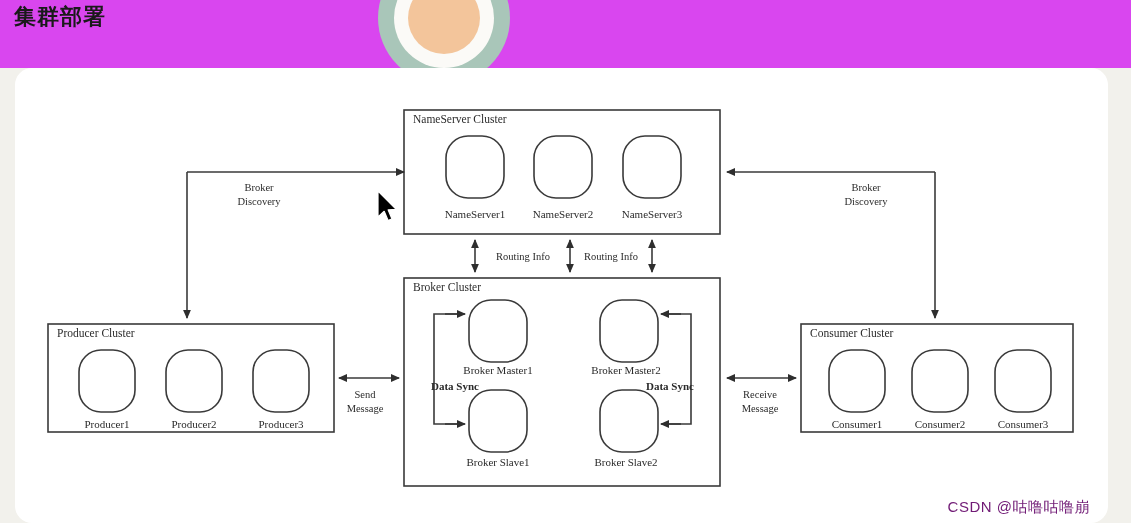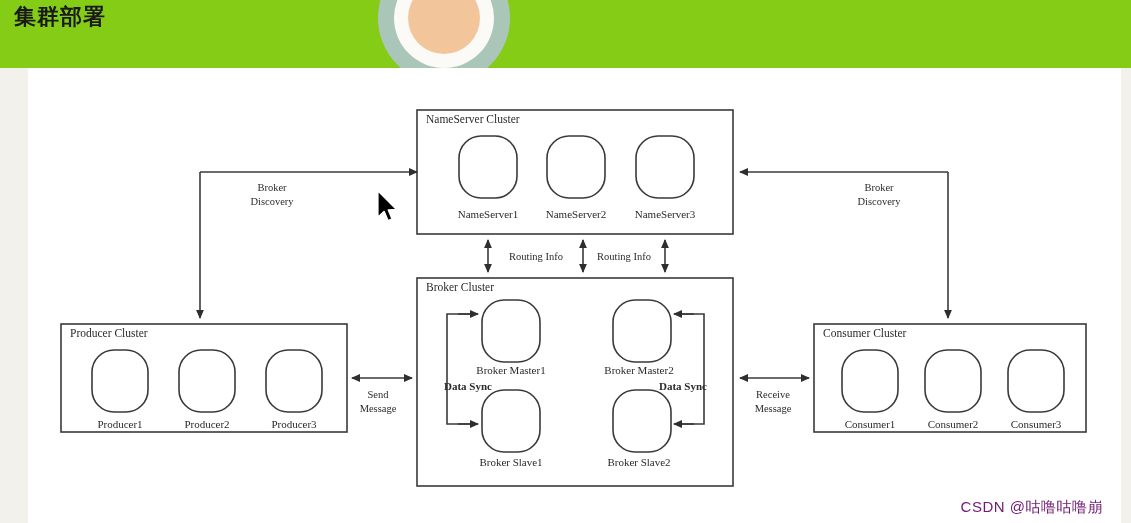--- a/index.html
+++ b/index.html
@@ -14,21 +14,21 @@
     overflow: hidden;
     font-family: "Liberation Serif", serif;
   }
 
   
   #header-bar {
     position: absolute;
     left: 0; top: 0;
     width: 1131px;
     height: 68px;
-    background: #84cc16;
+    background: #d946ef;
     overflow: hidden;
   }
   #page-title {
     position: absolute;
     left: 14px;
     top: 2px;
     font-family: "Liberation Sans", sans-serif;
     font-weight: bold;
     font-size: 22px;
     color: #1a1a1a;
@@ -58,25 +58,26 @@
   }
   .ring-inner {
     left: 30px; top: 30px;
     width: 72px; height: 72px;
     background: #f3c59b;
   }
 
   
   #canvas-panel {
     position: absolute;
-    left: 28px;
+    left: 15px;
     top: 68px;
     width: 1093px;
     height: 455px;
     background: #ffffff;
+    border-radius: 17px;
   }
   #diagram-svg {
     position: absolute;
     left: 0; top: 0;
   }
 
   
   #watermark {
     position: absolute;
     right: 18px;

